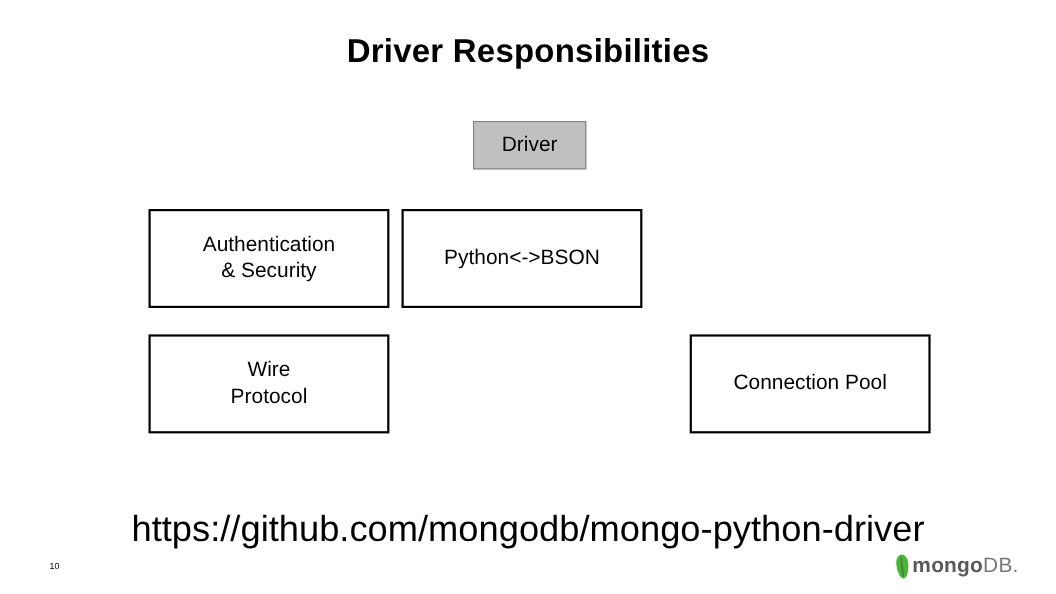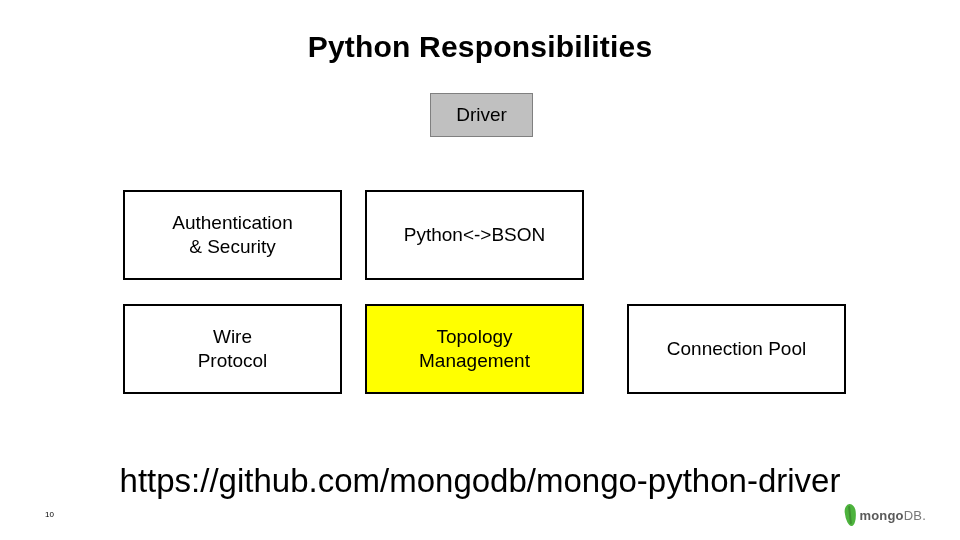--- a/index.html
+++ b/index.html
@@ -26,21 +26,21 @@
     left: 0;
     width: 960px;
     text-align: center;
     font-size: 30px;
     font-weight: bold;
     letter-spacing: 0.2px;
     color: #000000;
   }
   .driver-box {
     position: absolute;
-    top: 93px;
+    top: 110px;
     left: 430px;
     width: 101px;
     height: 42px;
     background: #c0c0c0;
     border: 1px solid #808080;
     display: flex;
     align-items: center;
     justify-content: center;
     font-size: 19px;
     color: #000000;
@@ -61,21 +61,21 @@
     justify-content: center;
     text-align: center;
     font-size: 19px;
     line-height: 1.25;
     color: #000000;
     box-sizing: border-box;
   }
   .cell.highlight {
     background: #ffff00;
   }
-  .c-col0 { left: 4px;   width: 219px; }
+  .c-col0 { left: 16px;   width: 219px; }
   .c-col1 { left: 246px; width: 219px; }
   .c-col2 { left: 508px; width: 219px; }
   .r-row0 { top: 0px;   height: 90px; }
   .r-row1 { top: 114px; height: 90px; }
   .link {
     position: absolute;
     top: 462px;
     left: 0;
     width: 960px;
     text-align: center;
@@ -113,52 +113,49 @@
     content: "";
     position: absolute;
     left: 4px;
     top: 2px;
     width: 2px;
     height: 18px;
     background: #3f9130;
     border-radius: 2px;
   }
   .logo-text {
-    font-size: 13px;
+    font-size: 19px;
     color: #777777;
     letter-spacing: 0.2px;
   }
   .logo-text b {
     color: #5a5a5a;
     font-weight: bold;
   }
 </style>
 </head>
 <body>
 
 <div class="slide">
 
-  <div class="slide-title">Python Responsibilities</div>
+  <div class="slide-title">Driver Responsibilities</div>
 
   <div class="driver-box">
     <span>Driver</span>
   </div>
 
   <div class="grid">
     <div class="cell c-col0 r-row0">
       <span>Authentication<br>&amp; Security</span>
     </div>
     <div class="cell c-col1 r-row0">
       <span>Python&lt;-&gt;BSON</span>
     </div>
     <div class="cell c-col0 r-row1">
       <span>Wire<br>Protocol</span>
-    </div>
-    <div class="cell c-col1 r-row1 highlight">
-      <span>Topology<br>Management</span>
     </div>
     <div class="cell c-col2 r-row1">
       <span>Connection Pool</span>
     </div>
   </div>
 
   <div class="link">
     <span>https://github.com/mongodb/mongo-python-driver</span>
   </div>
 

